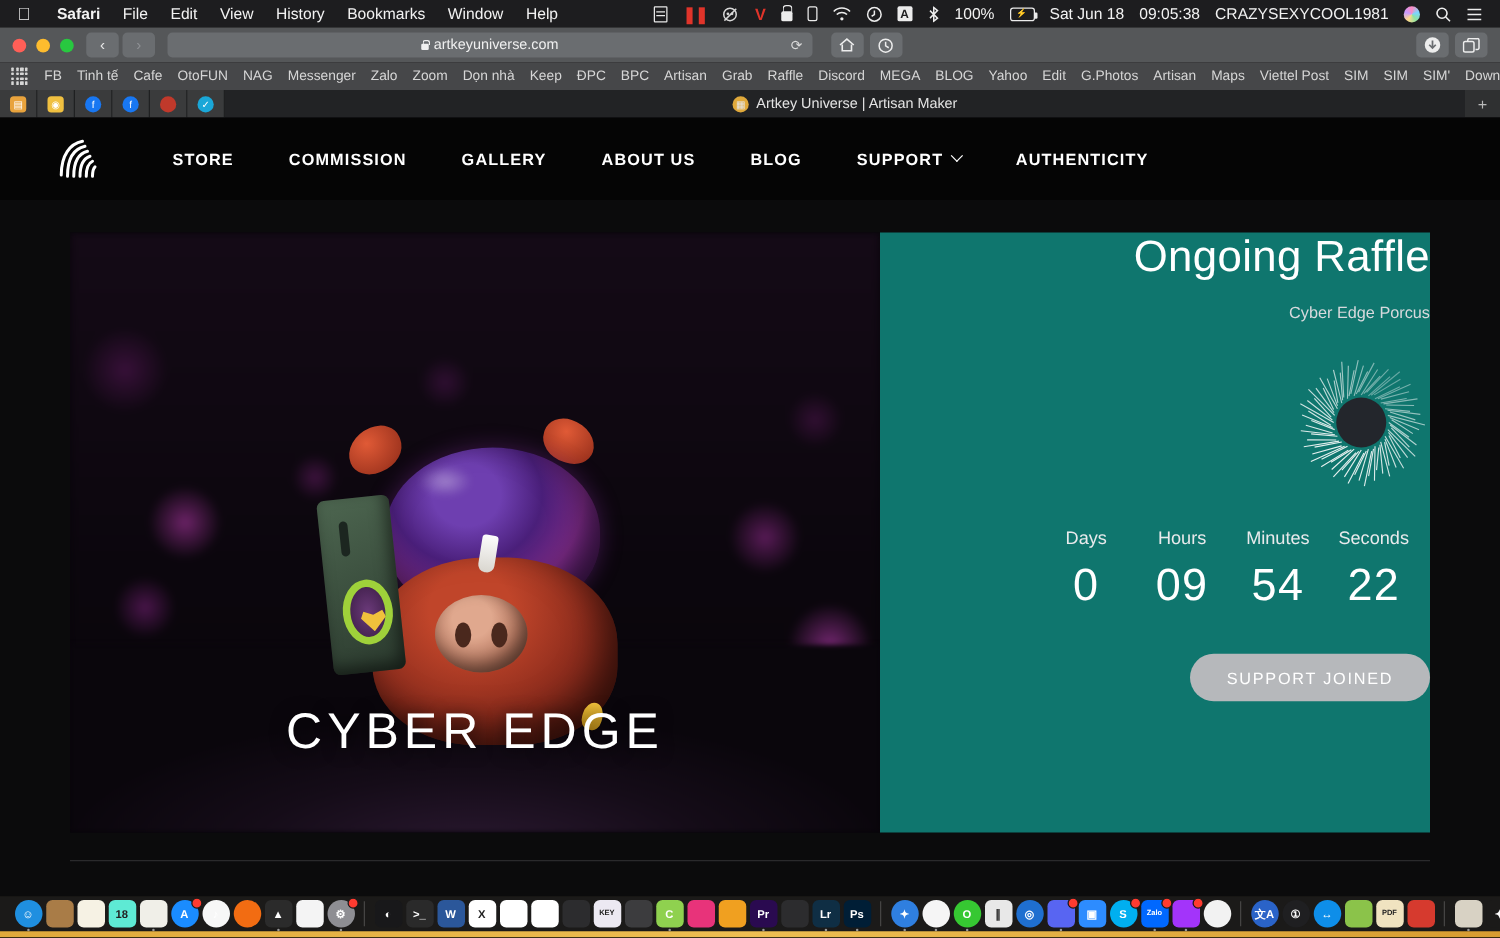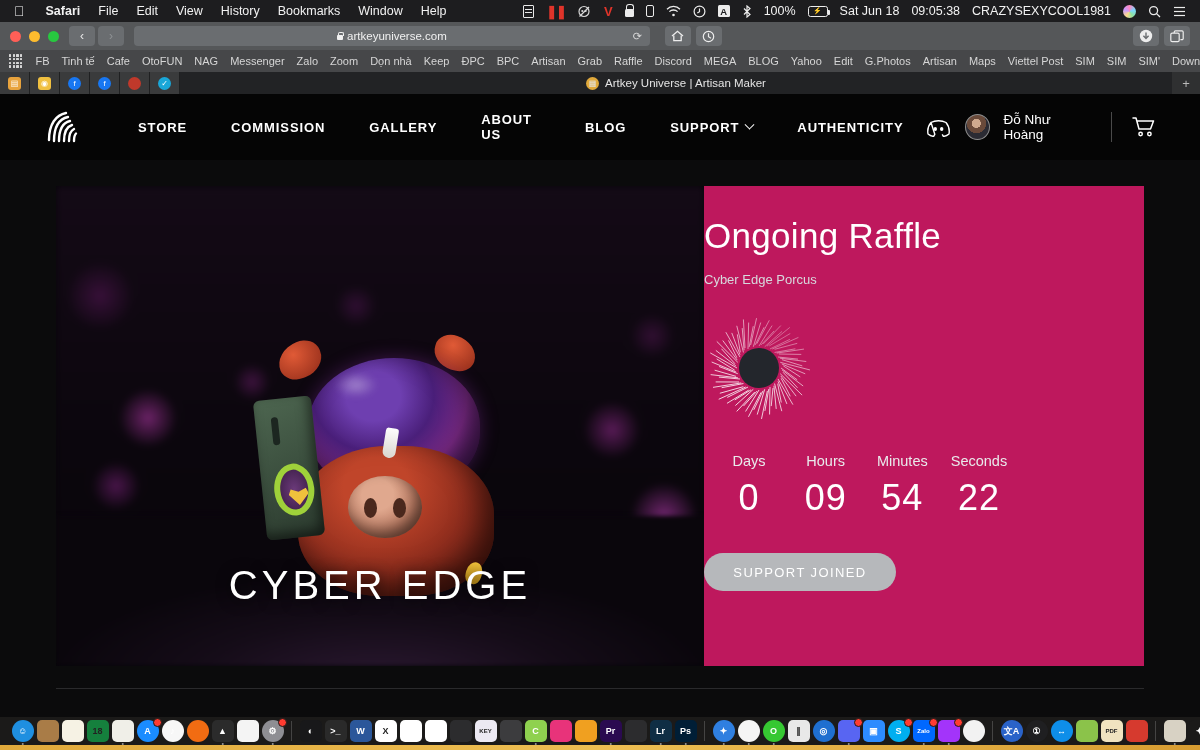--- a/index.html
+++ b/index.html
@@ -162,21 +162,21 @@
     clip-path:polygon(50% 100%,0 38%,12% 8%,50% 26%,88% 8%,100% 38%);}
   .tooth{position:absolute;left:146px;top:92px;width:13px;height:30px;border-radius:3px 3px 6px 6px;
     background:linear-gradient(180deg,#fdfdfd,#d9d6cf);transform:rotate(9deg);}
   .tusk{position:absolute;left:228px;top:226px;width:16px;height:22px;border-radius:50% 50% 40% 40%;
     background:linear-gradient(180deg,#f2c23c,#b98a18);transform:rotate(16deg);}
   .hero-title{position:absolute;left:0;right:0;bottom:58px;text-align:center;color:#fff;
     font-size:40px;letter-spacing:4px;font-weight:400;text-shadow:0 2px 14px rgba(0,0,0,.7);}
   .hero-sub{position:absolute;left:0;right:0;bottom:26px;text-align:center;color:#f2f2f2;
     font-size:17px;letter-spacing:4px;text-shadow:0 2px 10px rgba(0,0,0,.7);}
 
-  .raffle{flex:1 1 auto;background:#be185d;display:flex;flex-direction:column;align-items:flex-start;padding-top:30px;}
+  .raffle{flex:1 1 auto;background:#0f766e;display:flex;flex-direction:column;align-items:flex-end;}
   .raffle h1{color:#fff;font-size:35px;font-weight:400;letter-spacing:.3px;}
   .raffle .prize{color:#d7d9dd;font-size:13px;margin-top:16px;}
   .spinner{margin-top:26px;width:110px;height:110px;position:relative;}
   .spinner svg{display:block;}
   .cd-labels,.cd-values{display:flex;width:320px;justify-content:space-between;padding:0 8px;}
   .cd-labels{margin-top:30px;}
   .cd-labels span{color:#e9eaec;font-size:14.5px;width:74px;text-align:center;}
   .cd-values{margin-top:8px;}
   .cd-values span{color:#fff;font-size:36px;font-weight:400;width:74px;text-align:center;letter-spacing:1px;}
   .joined{margin-top:34px;width:192px;height:38px;border-radius:19px;background:#b6b8bb;color:#fff;
@@ -420,39 +420,20 @@
         <span class="navlink">STORE</span>
         <span class="navlink">COMMISSION</span>
         <span class="navlink">GALLERY</span>
         <span class="navlink">ABOUT US</span>
         <span class="navlink">BLOG</span>
         <span class="navlink">
           <span>SUPPORT</span>
           <span class="chev"></span>
         </span>
         <span class="navlink">AUTHENTICITY</span>
-      </span>
-      <span class="navright">
-        <span class="discord">
-          <svg width="25" height="19" viewBox="0 0 25 19">
-            <path d="M5 4.5 C9 2.2 16 2.2 20 4.5 C23 8 23.6 12.5 23 16 C21 17.6 19 18.3 17.4 18.4 L16.2 16.3 M8.8 16.3 L7.6 18.4 C6 18.3 4 17.6 2 16 C1.4 12.5 2 8 5 4.5 Z" fill="none" stroke="#ffffff" stroke-width="1.4" stroke-linejoin="round"></path>
-            <ellipse cx="9.3" cy="11" rx="1.7" ry="2.1" fill="#ffffff"></ellipse>
-            <ellipse cx="15.7" cy="11" rx="1.7" ry="2.1" fill="#ffffff"></ellipse>
-          </svg>
-        </span>
-        <span class="avatar"></span>
-        <span class="uname">Đỗ Như Hoàng</span>
-        <span class="vdiv"></span>
-        <span class="cart">
-          <svg width="24" height="22" viewBox="0 0 24 22">
-            <path d="M1 2 H4 L7 13 H18.5 L21.5 5 H5.2" fill="none" stroke="#ffffff" stroke-width="1.5" stroke-linejoin="round" stroke-linecap="round"></path>
-            <circle cx="8.6" cy="18" r="1.7" fill="none" stroke="#ffffff" stroke-width="1.5"></circle>
-            <circle cx="17.4" cy="18" r="1.7" fill="none" stroke="#ffffff" stroke-width="1.5"></circle>
-          </svg>
-        </span>
       </span>
     </div>
 
     <div class="hero">
 
       <div class="heroimg">
         <div class="bokeh"></div>
         <div class="ground"></div>
         <div class="figure">
           <div class="earL"></div>
@@ -578,21 +559,21 @@
   </div>
 
   <div class="dockwrap">
     <div class="dock">
         <span class="dicon circ" style="background: rgb(31, 143, 224);">
           <span style="font-size: 9px; color: rgb(255, 255, 255);">☺</span>
           <span class="dot"></span>
         </span>
         <span class="dicon" style="background: rgb(169, 124, 71);"></span>
         <span class="dicon" style="background: rgb(246, 242, 228);"></span>
-        <span class="dicon" style="background: #15803d;">
+        <span class="dicon" style="background: #5eead4;">
           <span style="font-size: 9px; color: rgb(34, 34, 34);">18</span>
         </span>
         <span class="dicon" style="background: rgb(240, 239, 232);">
           <span class="dot"></span>
         </span>
         <span class="dicon circ" style="background: rgb(26, 140, 255);">
           <span style="font-size: 9px; color: rgb(255, 255, 255);">A</span>
           <span class="badge"></span>
         </span>
         <span class="dicon circ" style="background: rgb(247, 247, 247);">

